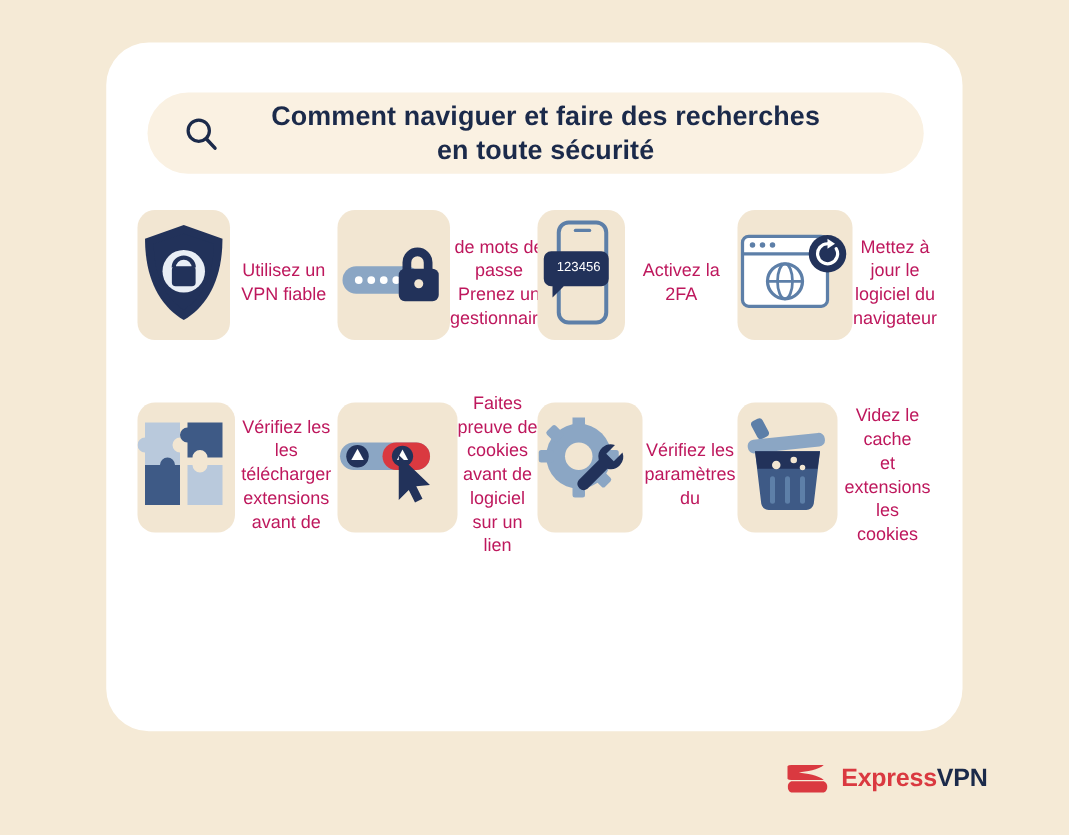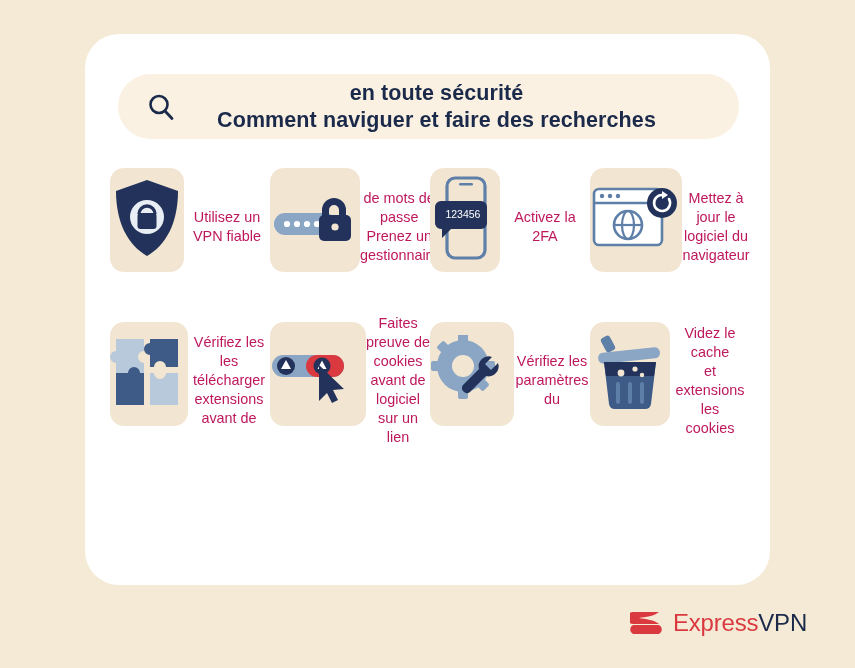--- a/index.html
+++ b/index.html
@@ -104,22 +104,22 @@
     top: 608px;
     display: flex;
     align-items: center;
   }
   .brand-mark {
     width: 34px;
     height: 30px;
     margin-right: 9px;
   }
   .brand-text {
-    font-size: 24px;
-    font-weight: normal;
+    font-size: 20px;
+    font-weight: bold;
     color: #1b2a4a;
     letter-spacing: -0.2px;
   }
   .brand-text .red {
     color: #da3940;
   }
 </style>
 </head>
 <body>
 
@@ -128,22 +128,22 @@
   <div class="card"></div>
 
   <div class="title-pill">
     <span class="search-icon">
       <svg width="36" height="36" viewBox="0 0 36 36">
         <circle cx="16" cy="15.5" r="8.5" fill="none" stroke="#1b2a4a" stroke-width="2.6"></circle>
         <line x1="22" y1="22" x2="29" y2="29.5" stroke="#1b2a4a" stroke-width="2.8" stroke-linecap="round"></line>
       </svg>
     </span>
     <div class="title-text">
+      <div>Comment naviguer et faire des recherches</div>
       <div>en toute sécurité</div>
-      <div>Comment naviguer et faire des recherches</div>
     </div>
   </div>
 
   <div class="grid">
 
     <div class="row">
 
       <div class="cell">
         <div class="tile">
           <span>

